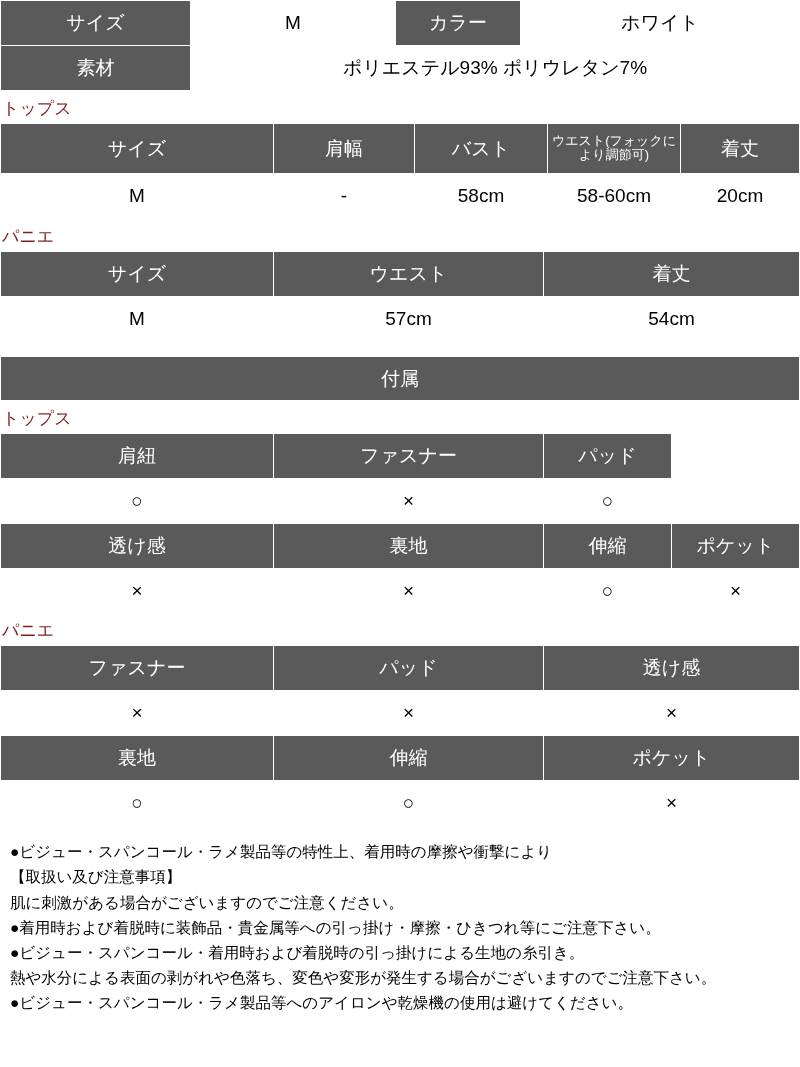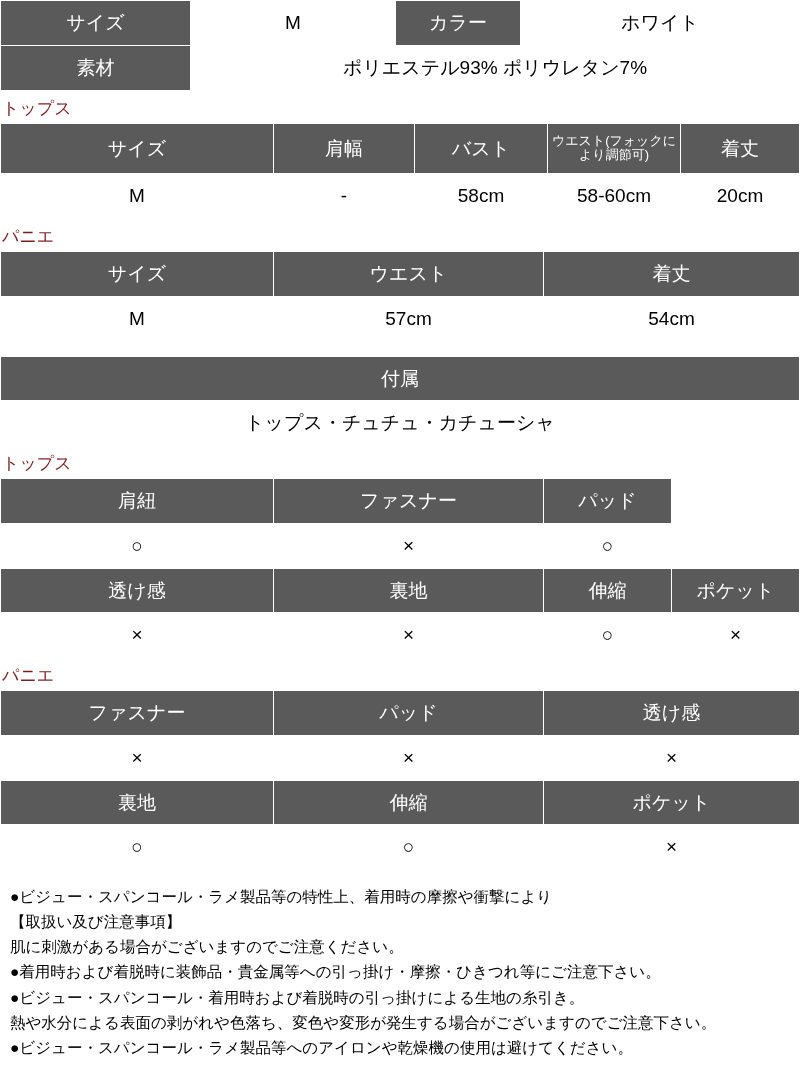--- a/index.html
+++ b/index.html
@@ -129,23 +129,20 @@
   </tbody>
     </table>
 
   <div class="spacer-14"></div>
 
   <table class="spec">
     <tbody>
         <tr>
       <td class="hd">付属</td>
     </tr>
-    <tr>
-      <td class="val">トップス・チュチュ・カチューシャ</td>
-    </tr>
   </tbody>
     </table>
 
   <div class="section-label">トップス</div>
   <table class="spec">
     <tbody>
         <tr>
       <td class="hd" style="width:268px;">肩紐</td>
       <td class="hd" style="width:265px;">ファスナー</td>
       <td class="hd">パッド</td>

